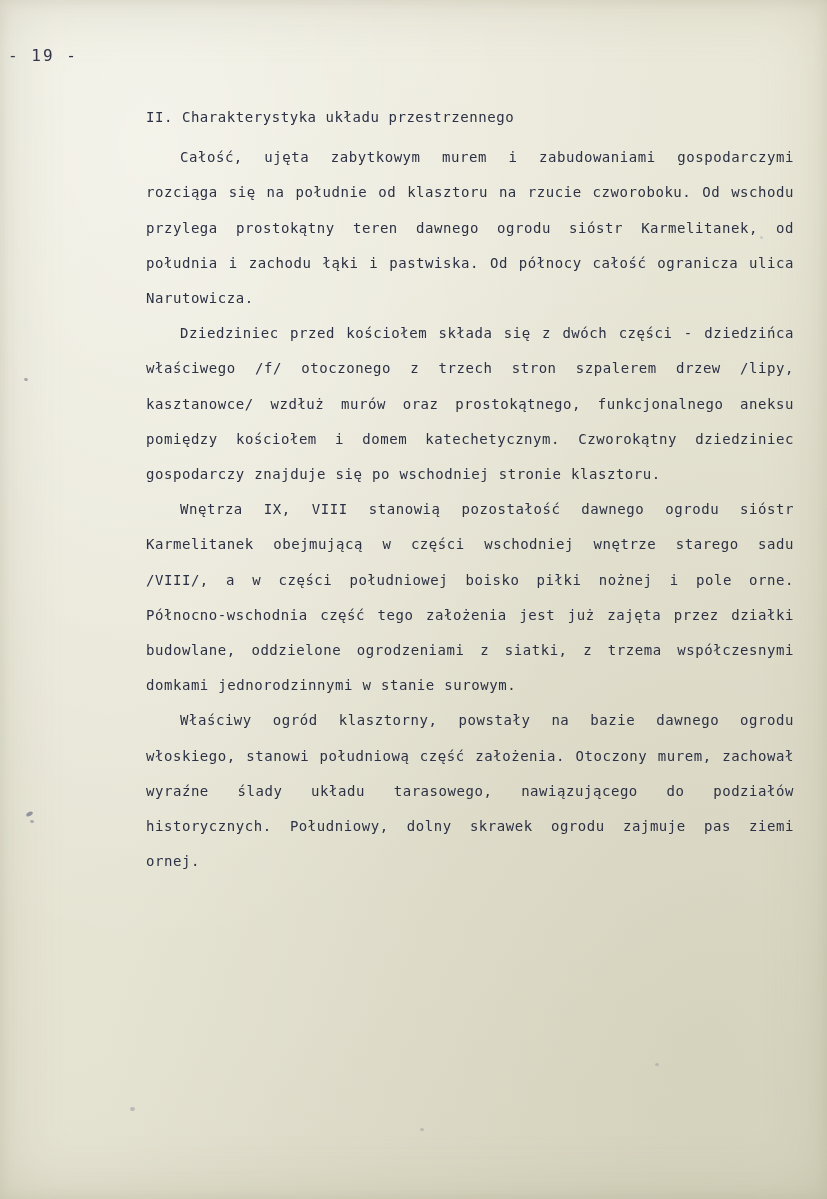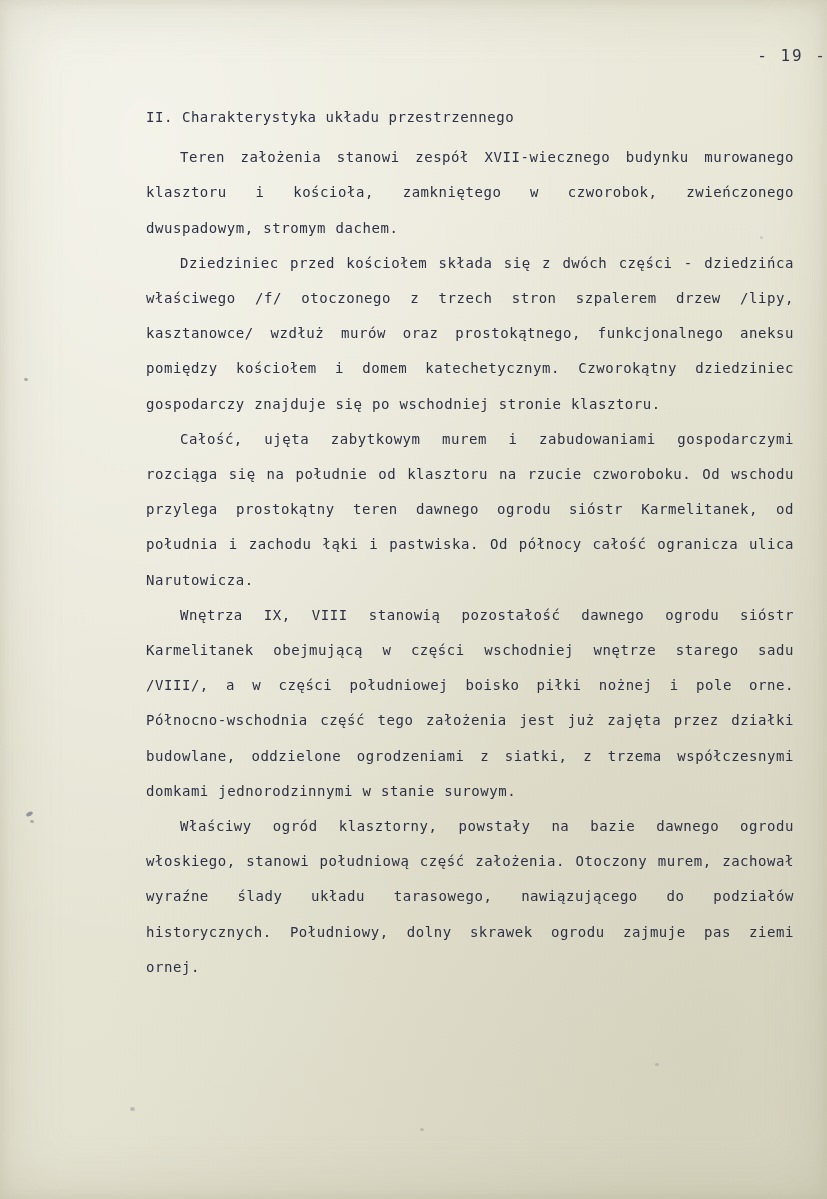--- a/index.html
+++ b/index.html
@@ -32,23 +32,23 @@
     pointer-events: none;
   }
   .content {
     position: absolute;
     inset: 0;
     padding: 0;
   }
   .page-number {
     position: absolute;
     top: 46px;
-    left: 0;
+    left: 8px;
     right: 0;
-    text-align: right;
+    text-align: left;
     font-size: 16px;
     letter-spacing: 2px;
     color: #2f3347;
   }
   .body-text {
     position: absolute;
     top: 100px;
     left: 146px;
     width: 648px;
     font-size: 14px;
@@ -94,25 +94,24 @@
 
 <div class="content">
 
   <div class="page-number">- 19 -</div>
 
   <div class="body-text">
 
     <div class="heading">II. Charakterystyka układu przestrzennego</div>
 
 
-    <p class="para">Teren założenia stanowi zespół XVII-wiecznego budynku murowanego klasztoru i kościoła, zamkniętego w czworobok, zwieńczonego dwuspadowym, stromym dachem.</p>
+
+    <p class="para">Całość, ujęta zabytkowym murem i zabudowaniami gospodarczymi rozciąga się na południe od klasztoru na rzucie czworoboku. Od wschodu przylega prostokątny teren dawnego ogrodu sióstr Karmelitanek, od południa i zachodu łąki i pastwiska. Od północy całość ogranicza ulica Narutowicza.</p>
 
     <p class="para">Dziedziniec przed kościołem składa się z dwóch części - dziedzińca właściwego /f/ otoczonego z trzech stron szpalerem drzew /lipy, kasztanowce/ wzdłuż murów oraz prostokątnego, funkcjonalnego aneksu pomiędzy kościołem i domem katechetycznym. Czworokątny dziedziniec gospodarczy znajduje się po wschodniej stronie klasztoru.</p>
-
-    <p class="para">Całość, ujęta zabytkowym murem i zabudowaniami gospodarczymi rozciąga się na południe od klasztoru na rzucie czworoboku. Od wschodu przylega prostokątny teren dawnego ogrodu sióstr Karmelitanek, od południa i zachodu łąki i pastwiska. Od północy całość ogranicza ulica Narutowicza.</p>
 
     <p class="para">Wnętrza IX, VIII stanowią pozostałość dawnego ogrodu sióstr Karmelitanek obejmującą w części wschodniej wnętrze starego sadu /VIII/, a w części południowej boisko piłki nożnej i pole orne. Północno-wschodnia część tego założenia jest już zajęta przez działki budowlane, oddzielone ogrodzeniami z siatki, z trzema współczesnymi domkami jednorodzinnymi w stanie surowym.</p>
 
     <p class="para">Właściwy ogród klasztorny, powstały na bazie dawnego ogrodu włoskiego, stanowi południową część założenia. Otoczony murem, zachował wyraźne ślady układu tarasowego, nawiązującego do podziałów historycznych. Południowy, dolny skrawek ogrodu zajmuje pas ziemi ornej.</p>
 
   </div>
 
   <span class="speck s1"></span>
   <span class="speck s2"></span>
   <span class="speck s3"></span>

